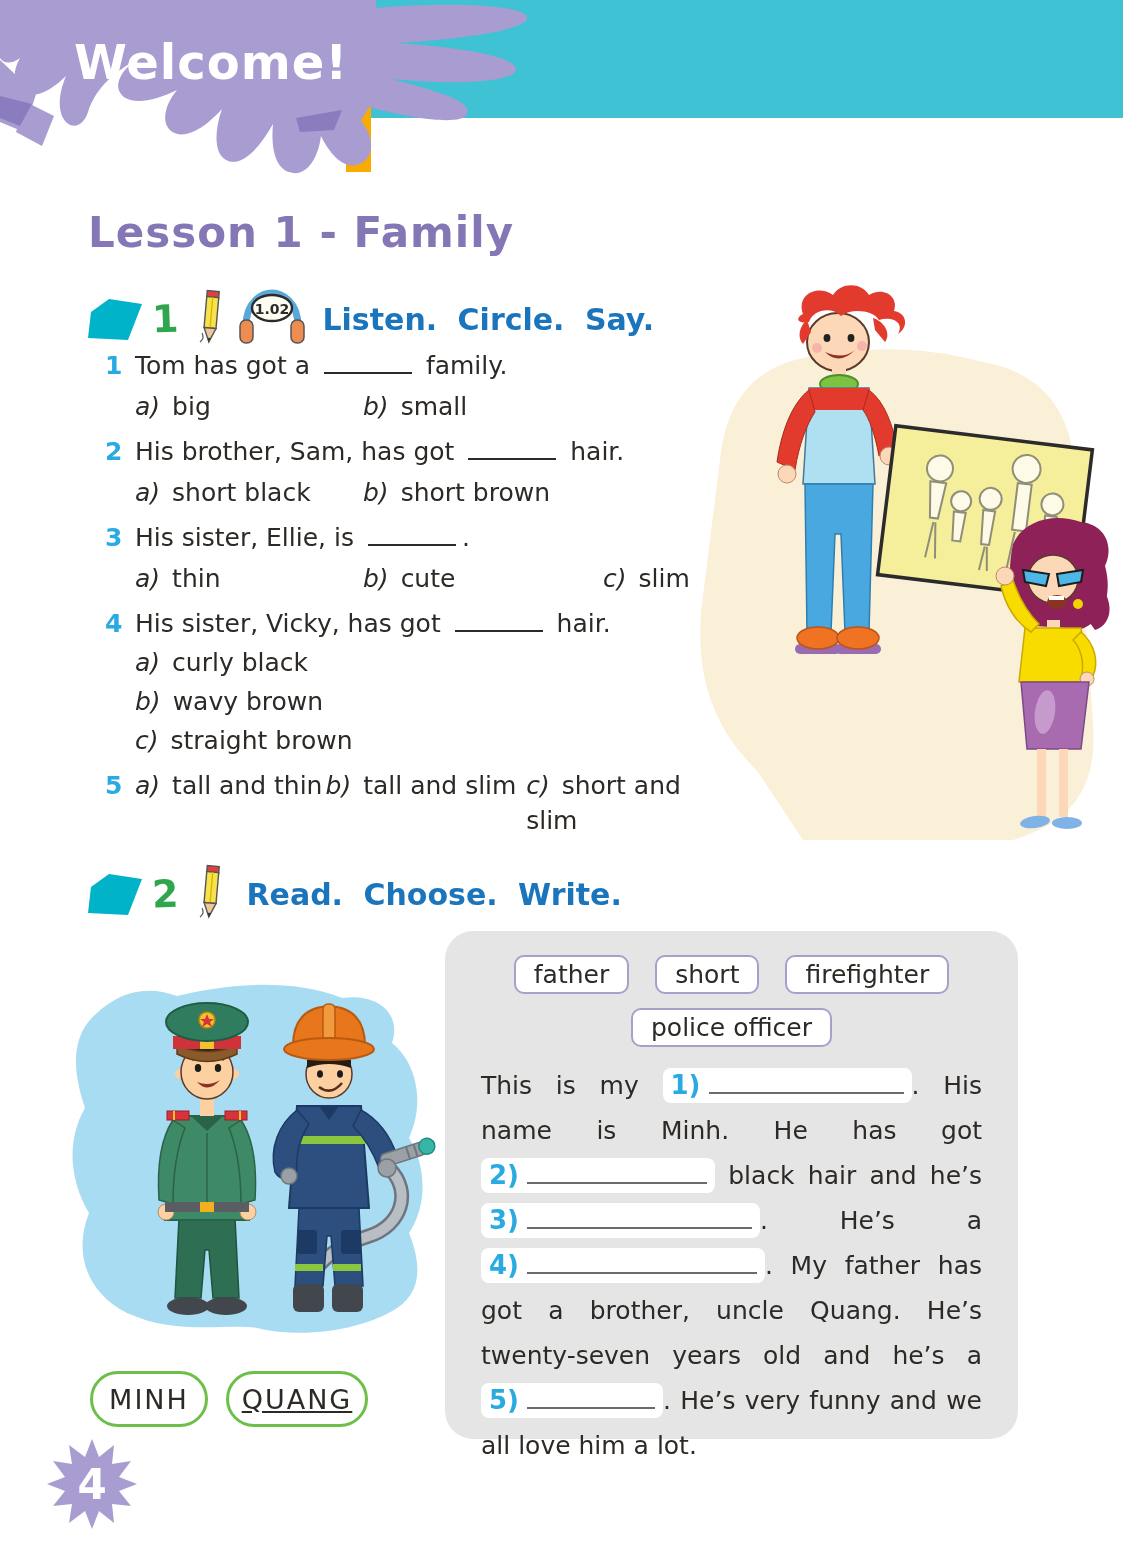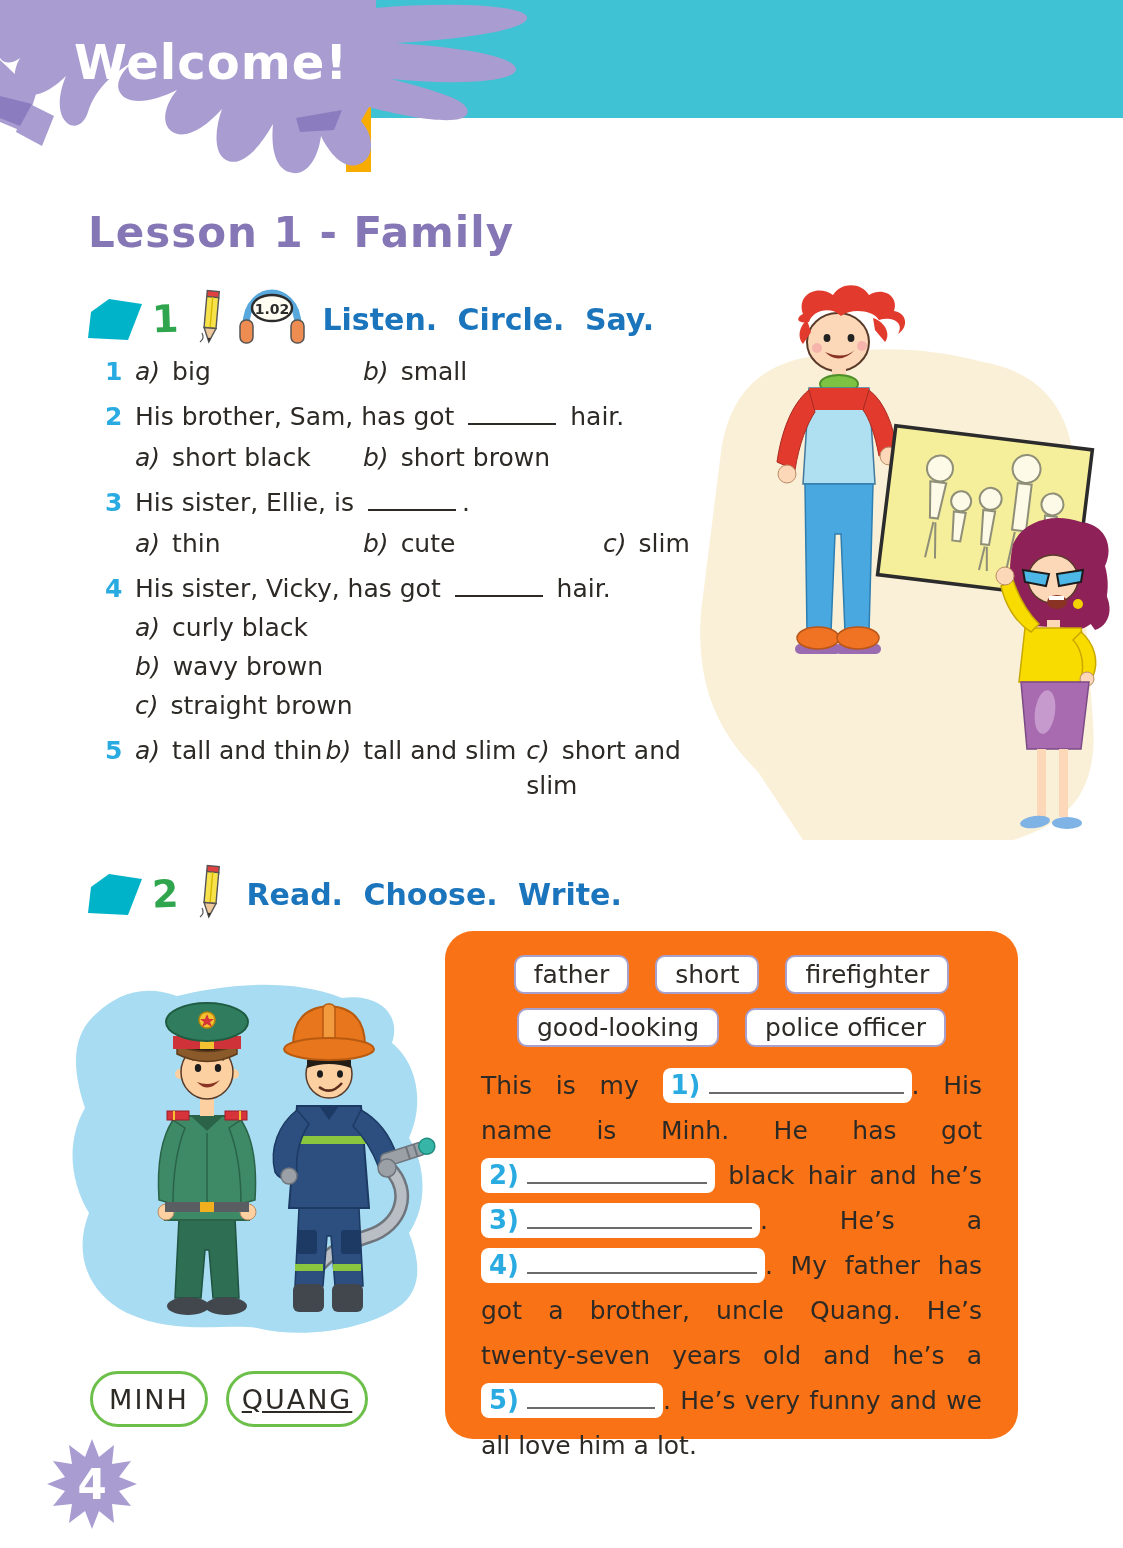--- a/index.html
+++ b/index.html
@@ -51,21 +51,21 @@
   .opt-1{width:240px;}
   .opts.stacked{display:block;margin-top:0;}
   .opts.stacked .opt{display:block;width:auto;margin-top:4px;line-height:35px;}
   .optlabel{font-style:italic;margin-right:12px;}
   
   .illus1{position:absolute;left:683px;top:282px;}
   .illus2{position:absolute;left:57px;top:968px;}
   
   .panel{
     position:absolute;left:445px;top:931px;width:573px;height:508px;
-    background:#f97316;border-radius:28px;
+    background:#e5e5e5;border-radius:28px;
   }
   .word-bank{
     display:flex;flex-wrap:wrap;justify-content:center;gap:14px 26px;
     padding:24px 40px 0 40px;
   }
   .chip{
     background:#ffffff;border:2.5px solid #a79fcc;border-radius:10px;
     padding:3px 18px;font-size:25px;color:#2d2a26;white-space:nowrap;
   }
   .paragraph{
@@ -148,21 +148,21 @@
       <rect x="53" y="32" width="13" height="23" rx="6" fill="#ef8c52" stroke="#555" stroke-width="1.5"></rect>
       <ellipse cx="34" cy="20" rx="20" ry="13" fill="#fffdf2" stroke="#2b2b2b" stroke-width="2.4"></ellipse>
       <text x="34" y="26" text-anchor="middle" font-size="14" font-weight="bold" fill="#2b2b2b">1.02</text>
     </svg>
   </span>
   <span class="ex-title">Listen. Circle. Say.</span>
 </div>
 
 <div class="questions">
     <div class="q">
-      <div class="q-line"><span class="qnum">1</span></div>
+      <div class="q-line"><span class="qnum">1</span><span class="qtext">Tom has got a <span class="qblank"></span> family.</span></div>
       <div class="opts">
         <span class="opt opt-0"><span class="optlabel">a)</span>big</span>
         <span class="opt opt-1"><span class="optlabel">b)</span>small</span>
       </div>
     </div>
     <div class="q">
       <div class="q-line"><span class="qnum">2</span><span class="qtext">His brother, Sam, has got <span class="qblank"></span> hair.</span></div>
       <div class="opts">
         <span class="opt opt-0"><span class="optlabel">a)</span>short black</span>
         <span class="opt opt-1"><span class="optlabel">b)</span>short brown</span>
@@ -377,21 +377,20 @@
 <div>
     <div class="char-pill char-0">MINH</div>
     <div class="char-pill char-1">QUANG</div>
   </div>
 
 <div class="panel">
   <div class="word-bank">
       <span class="chip">father</span>
       <span class="chip">short</span>
       <span class="chip">firefighter</span>
-      <span class="chip">good-looking</span>
       <span class="chip">police officer</span>
     </div>
   <div class="paragraph">This is my <span class="pblank"><span class="pb-num">1)</span><span class="pb-line" style="width: 195px;"></span></span>. His name is Minh. He has got <span class="pblank"><span class="pb-num">2)</span><span class="pb-line" style="width: 180px;"></span></span> black hair and he’s <span class="pblank"><span class="pb-num">3)</span><span class="pb-line" style="width: 225px;"></span></span>. He’s a <span class="pblank"><span class="pb-num">4)</span><span class="pb-line" style="width: 230px;"></span></span>. My father has got a brother, uncle Quang. He’s twenty-seven years old and he’s a <span class="pblank"><span class="pb-num">5)</span><span class="pb-line" style="width: 128px;"></span></span>. He’s very funny and we all love him a lot.</div>
 </div>
 
 <div class="page-splash">
   <svg width="95" height="95" viewBox="0 0 95 95">
     <polygon fill="#a89cd0" points="92,47 74,54 86,69 67,67 69,86 54,74 47,92 40,74 24,86 27,67
       8,69 20,54 2,47 20,40 8,24 27,27 24,8 40,20 47,2 54,20 69,8 67,27 86,24 74,40"></polygon>
     <text x="47" y="62" text-anchor="middle" font-size="42" font-weight="bold" fill="#ffffff">4</text>

